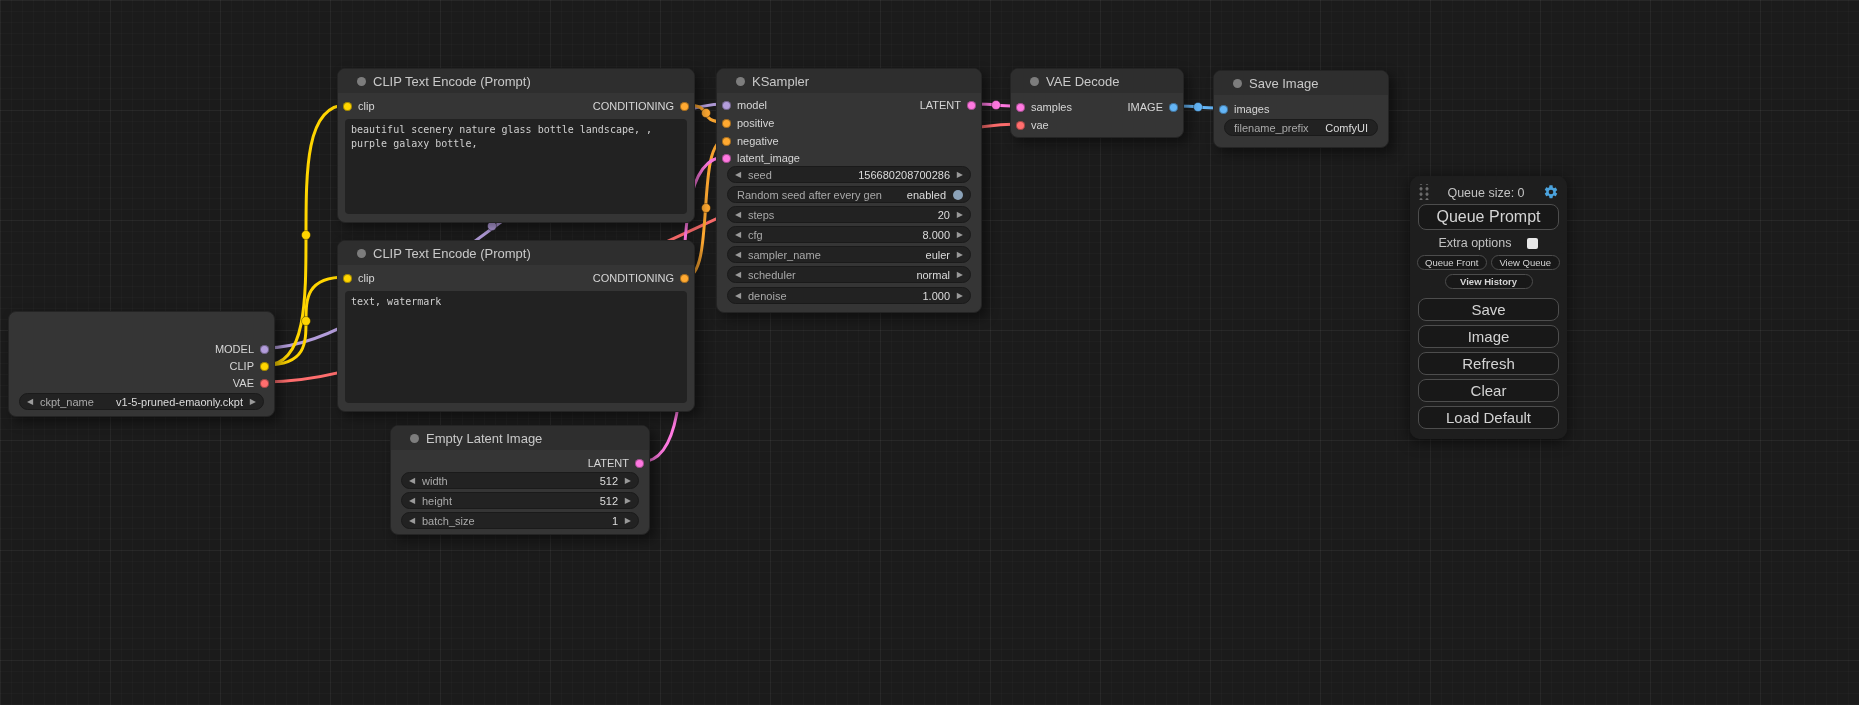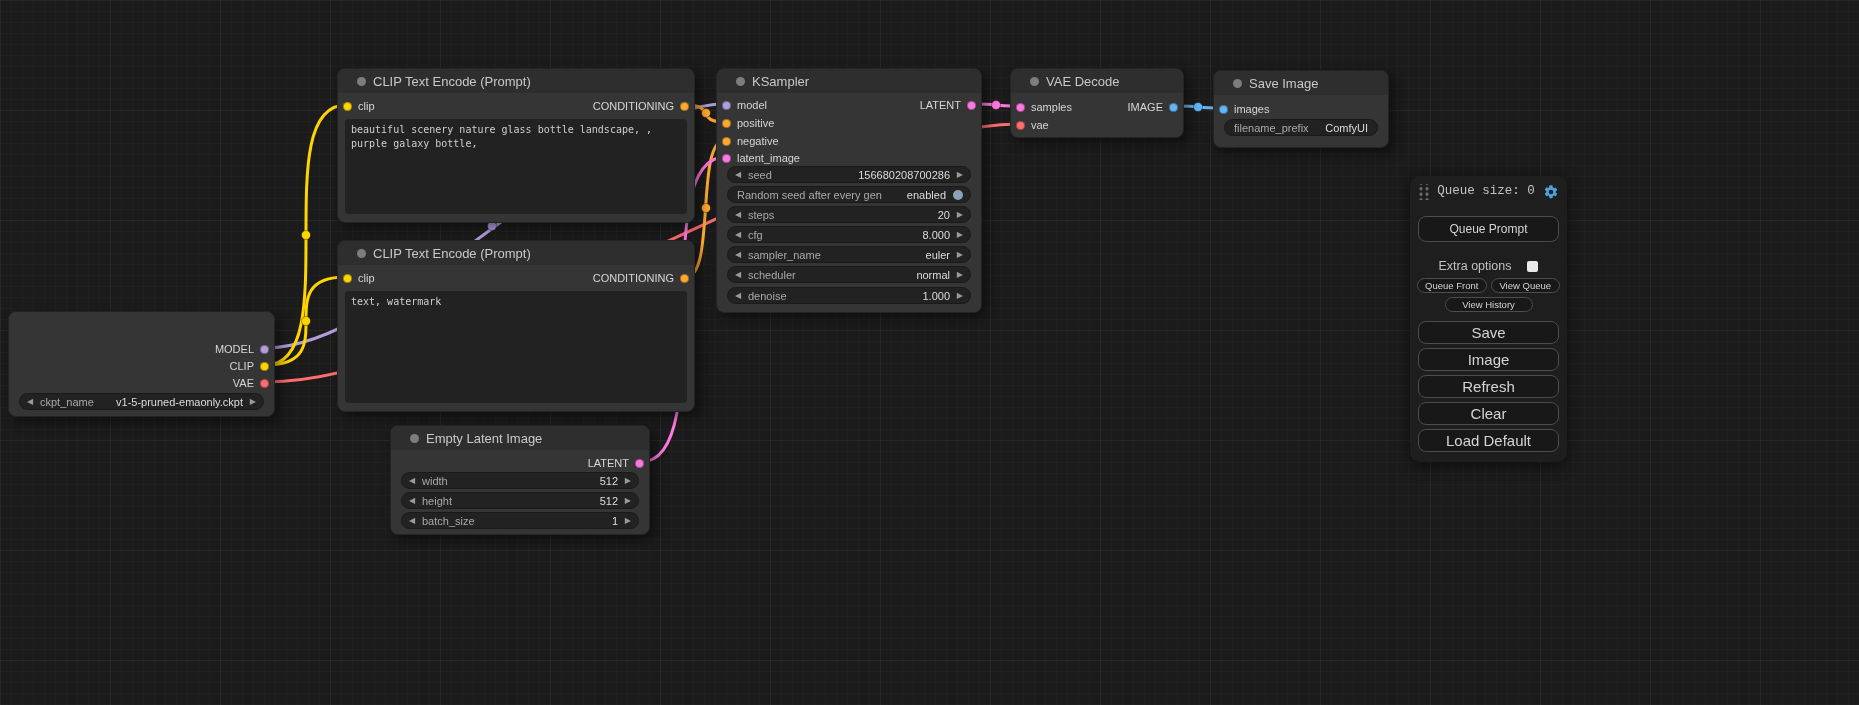--- a/index.html
+++ b/index.html
@@ -53,40 +53,40 @@
     background:#222; border-radius:4px; padding:4px 6px;
     font-family:"DejaVu Sans Mono", monospace; font-size:10px; line-height:1.4;
     color:#cfcfcf; white-space:pre-wrap; overflow:hidden;
   }
 
   #menu {
     position:absolute; left:1410px; top:176px; width:157px; z-index:3;
     background:rgba(31,31,31,0.98); border-radius:10px;
     box-shadow:0 3px 14px rgba(0,0,0,0.6); padding:5px 0 10px;
   }
-  .menu-head { display:flex; align-items:flex-start; padding:3px 8px 2px 7px;font-family:Liberation Mono, monospace; }
+  .menu-head { display:flex; align-items:flex-end; padding:3px 8px 2px 7px; }
   .drag-dots {
     width:12px; height:16px; flex:none;
     background-image:radial-gradient(circle, #6e6e6e 1.3px, transparent 1.8px);
     background-size:6px 5.5px; background-position:1px 2px;
   }
   .qsize { flex:1; text-align:center; font-size:12.5px; color:#c2c2c2; }
   .gear { width:16px; height:16px; flex:none; cursor:pointer; }
   .btn {
     display:block; background:#181818; border:1px solid #4d4d4d; border-radius:8px;
     color:#d4d4d4; text-align:center; font-family:inherit; cursor:pointer; padding:0;
   }
-  .btn.prompt { width:141px; margin:14px auto 0; height:26px; font-size:12px; }
+  .btn.prompt { width:141px; margin:2px auto 0; height:26px; font-size:16px; }
   .btn.big { width:141px; margin:4px auto 0; height:23px; font-size:15px; }
   .btn.big.first { margin-top:9px; }
-  .xrow { display:flex; align-items:center; justify-content:center; gap:16px; margin-top:17px; font-size:12.5px; color:#c2c2c2; }
+  .xrow { display:flex; align-items:center; justify-content:center; gap:16px; margin-top:6px; font-size:12.5px; color:#c2c2c2; }
   .checkbox { width:11px; height:11px; background:#e8e8e8; border-radius:2px; }
   .srow { display:flex; gap:4px; margin:5px 7px 0; }
   .btn.small { flex:1; height:15px; font-size:9.5px; border-radius:8px; }
-  .btn.history { display:block; width:88px; margin:4px auto 0; height:15px; font-size:9.5px; border-radius:8px; }
+  .btn.history { display:block; width:88px; margin:4px auto 0; height:15px; font-size:9.5px; border-radius:8px;font-weight:bold; }
 </style>
 </head>
 <body>
 
 <div id="canvas">
 
   <svg id="wires" width="1859" height="705">
     <path class="wire" stroke="#b39ddb" d="M 266 348 C 396 348 595 104 725 104"></path>
     <path class="wire" stroke="#ff6e6e" d="M 266 382 C 466 382 819 124 1019 124"></path>
     <path class="wire" stroke="#ffd500" d="M 266 365 C 346 365 266 105 346 105"></path>

